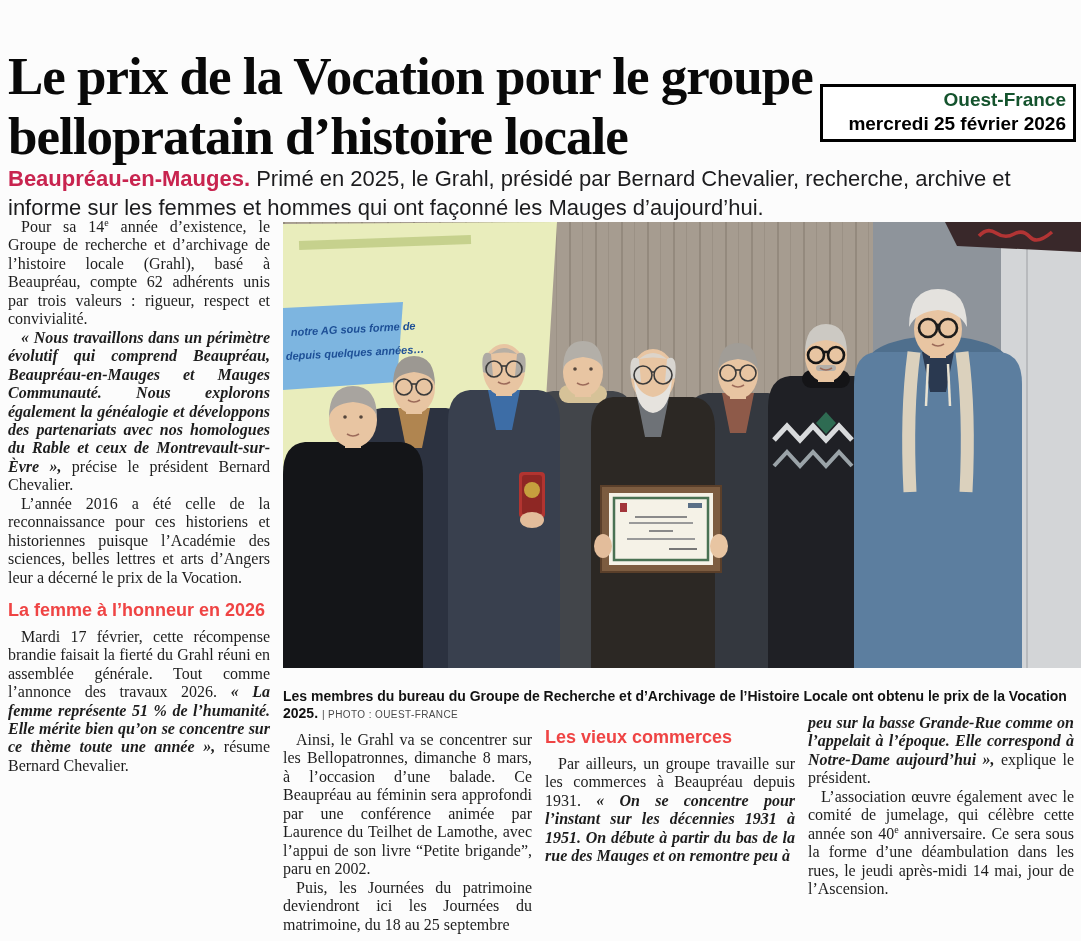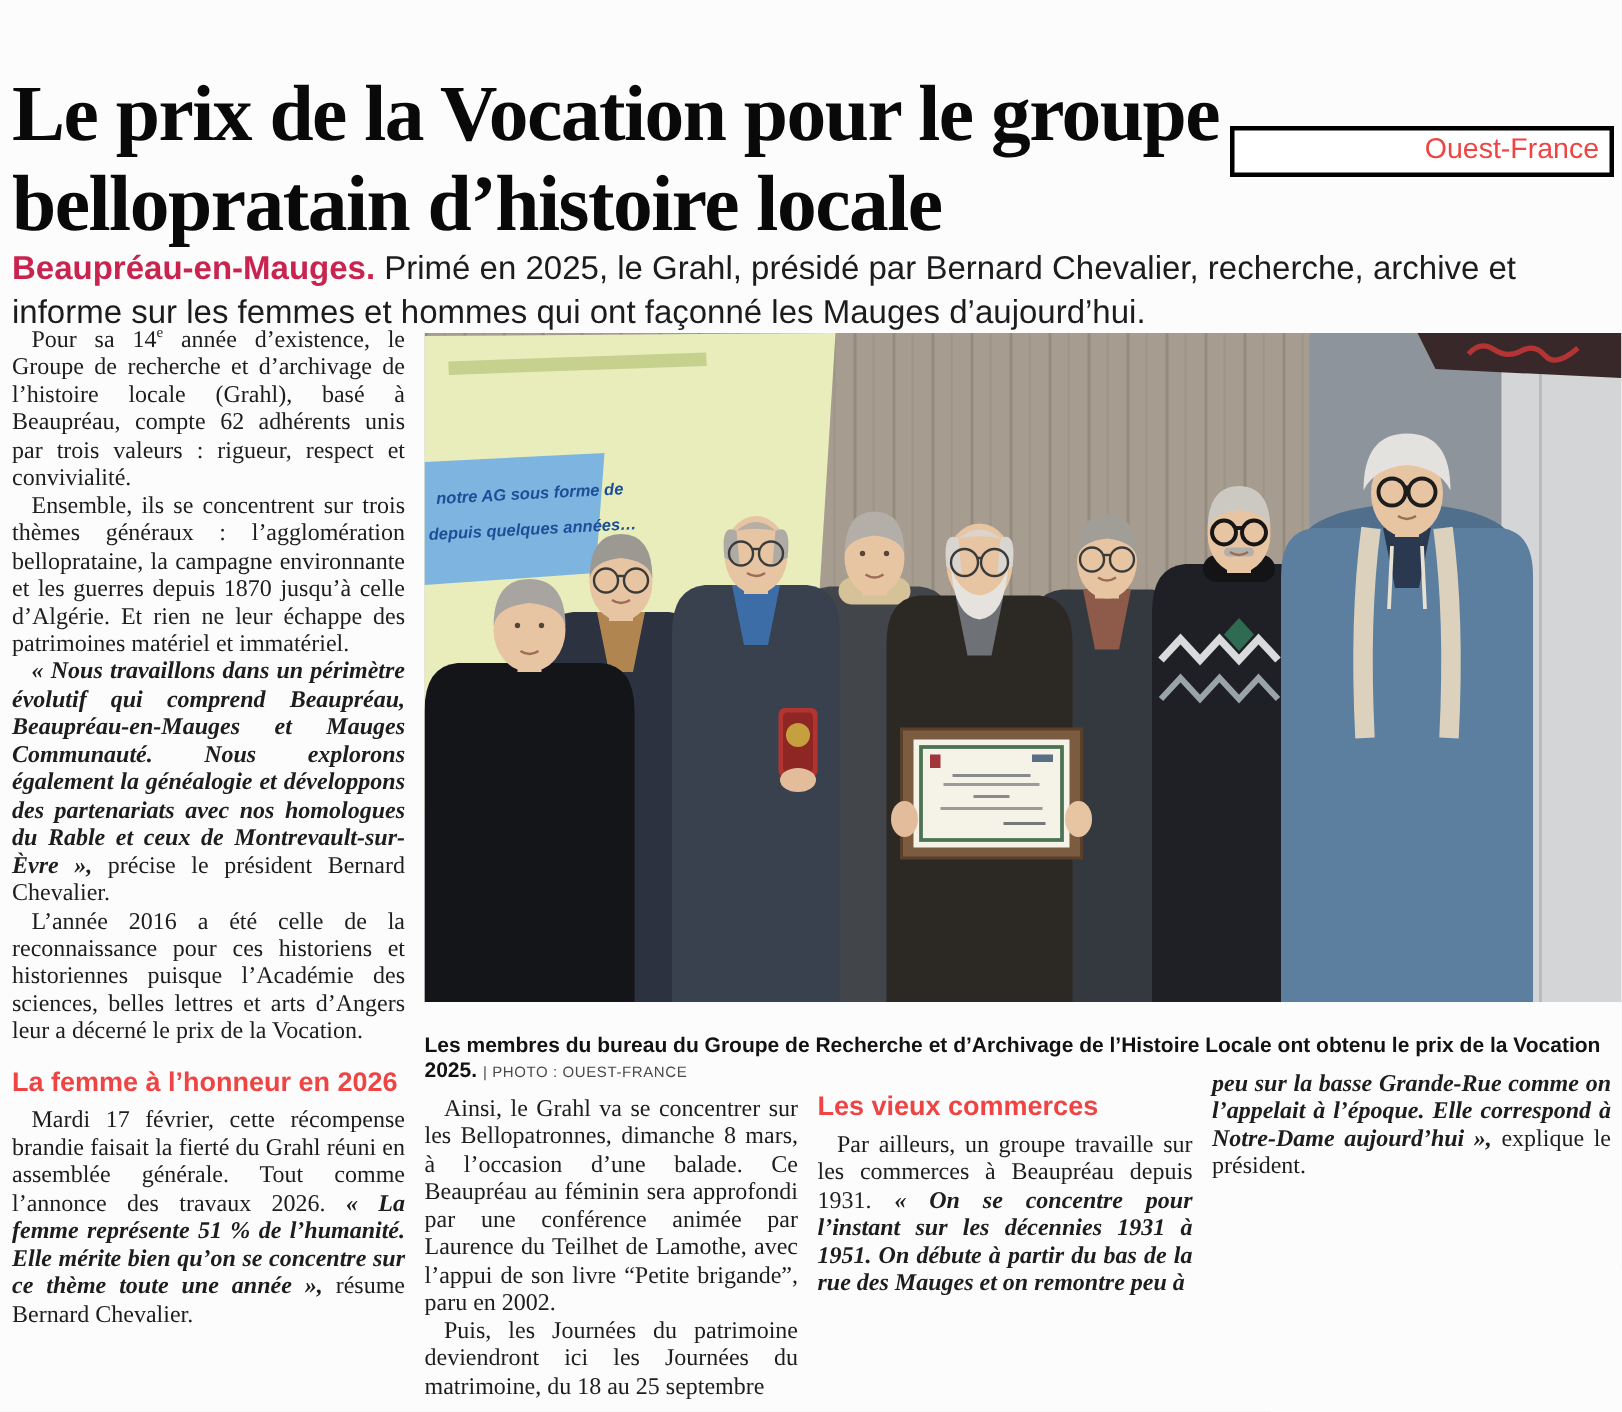--- a/index.html
+++ b/index.html
@@ -6,21 +6,21 @@
   html,body{margin:0;padding:0;}
   body{background:#e9e9e9;font-family:"Liberation Sans",sans-serif;}
   .page{position:relative;width:1081px;height:941px;background:#fcfcfc;overflow:hidden;margin:0 auto;}
 
   .headline{position:absolute;left:8px;top:10px;width:1004px;
     font-family:"Liberation Serif",serif;font-weight:700;font-size:53px;line-height:60px;
     letter-spacing:-1px;color:#090909;}
 
   .masthead{position:absolute;top:84px;right:5px;width:236px;border:3px solid #000;
     background:#fff;padding:1px 7px 3px;text-align:right;}
-  .masthead .brand{display:block;font-weight:400;font-size:19px;line-height:24px;color:#ef4444;}
+  .masthead .brand{display:block;font-weight:700;font-size:19px;line-height:24px;color:#14532d;}
   .masthead .date{display:block;font-weight:700;font-size:19px;line-height:24px;color:#000;white-space:nowrap;}
 
   .lead{position:absolute;left:8px;top:143px;width:1066px;
     font-size:22px;line-height:28.5px;color:#1c1c1e;}
   .lead .place{font-weight:700;color:var(--red);}
 
   .col{position:absolute;top:218px;font-family:"Liberation Serif",serif;
     font-size:16px;line-height:18.45px;color:var(--ink);text-align:justify;}
   #col-0{left:8px;width:262px;}
   #col-1{left:283px;width:249px;top:731px;}
@@ -45,27 +45,27 @@
 </style>
 </head>
 <body>
 
 <div class="page">
 
   <h1 class="headline">Le prix de la Vocation pour le groupe bellopratain d’histoire locale</h1>
 
   <div class="masthead">
     <span class="brand">Ouest-France</span>
+    <span class="date">mercredi 25 février 2026</span>
   </div>
 
   <p class="lead"><span class="place">Beaupréau-en-Mauges.</span><span> Primé en 2025, le Grahl, présidé par Bernard Chevalier, recherche, archive et informe sur les femmes et hommes qui ont façonné les Mauges d’aujourd’hui.</span></p>
 
   <div id="col-0" class="col">
       <p class="para"><span>Pour sa 14</span><sup>e</sup><span> année d’existence, le Groupe de recherche et d’archivage de l’histoire locale (Grahl), basé à Beaupréau, compte 62 adhérents unis par trois valeurs : rigueur, respect et convivialité.</span></p>
-      <p class="para"><span>Ensemble, ils se concentrent sur trois thèmes généraux : l’agglomération belloprataine, la campagne environnante et les guerres depuis 1870 jusqu’à celle d’Algérie. Et rien ne leur échappe des patrimoines matériel et immatériel.</span></p>
       <p class="para"><span class="q">« Nous travaillons dans un périmètre évolutif qui comprend Beaupréau, Beaupréau-en-Mauges et Mauges Communauté. Nous explorons également la généalogie et développons des partenariats avec nos homologues du Rable et ceux de Montrevault-sur-Èvre », </span><span>précise le président Bernard Chevalier.</span></p>
       <p class="para"><span>L’année 2016 a été celle de la reconnaissance pour ces historiens et historiennes puisque l’Académie des sciences, belles lettres et arts d’Angers leur a décerné le prix de la Vocation.</span></p>
       <h3 class="subhead">La femme à l’honneur en 2026</h3>
       <p class="para"><span>Mardi 17 février, cette récompense brandie faisait la fierté du Grahl réuni en assemblée générale. Tout comme l’annonce des travaux 2026. </span><span class="q">« La femme représente 51 % de l’humanité. Elle mérite bien qu’on se concentre sur ce thème toute une année », </span><span>résume Bernard Chevalier.</span></p>
     </div>
 
   <div class="photo-wrap">
     <svg width="798" height="446" viewBox="0 0 798 446" xmlns="http://www.w3.org/2000/svg">
       <defs>
         <pattern id="wood" width="26" height="446" patternUnits="userSpaceOnUse">
@@ -217,15 +217,16 @@
   <div id="col-1" class="col">
       <p class="para"><span>Ainsi, le Grahl va se concentrer sur les Bellopatronnes, dimanche 8 mars, à l’occasion d’une balade. Ce Beaupréau au féminin sera approfondi par une conférence animée par Laurence du Teilhet de Lamothe, avec l’appui de son livre “Petite brigande”, paru en 2002.</span></p>
       <p class="para"><span>Puis, les Journées du patrimoine deviendront ici les Journées du matrimoine, du 18 au 25 septembre</span></p>
     </div>
   <div id="col-2" class="col">
       <h3 class="subhead">Les vieux commerces</h3>
       <p class="para"><span>Par ailleurs, un groupe travaille sur les commerces à Beaupréau depuis 1931. </span><span class="q">« On se concentre pour l’instant sur les décennies 1931 à 1951. On débute à partir du bas de la rue des Mauges et on remontre peu à</span></p>
     </div>
   <div id="col-3" class="col">
       <p class="para noindent"><span class="q">peu sur la basse Grande-Rue comme on l’appelait à l’époque. Elle correspond à Notre-Dame aujourd’hui », </span><span>explique le président.</span></p>
+      <p class="para"><span>L’association œuvre également avec le comité de jumelage, qui célèbre cette année son 40</span><sup>e</sup><span> anniversaire. Ce sera sous la forme d’une déambulation dans les rues, le jeudi après-midi 14 mai, jour de l’Ascension.</span></p>
     </div>
 
 </div>
 
 </body></html>

